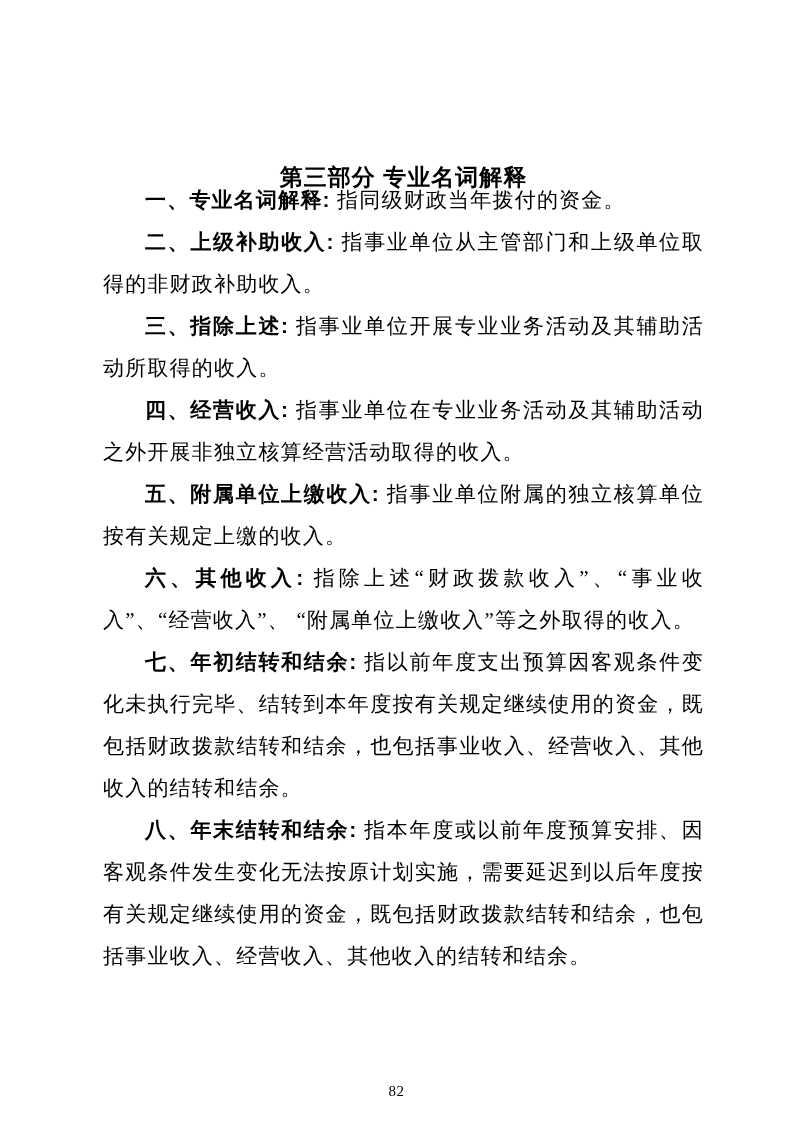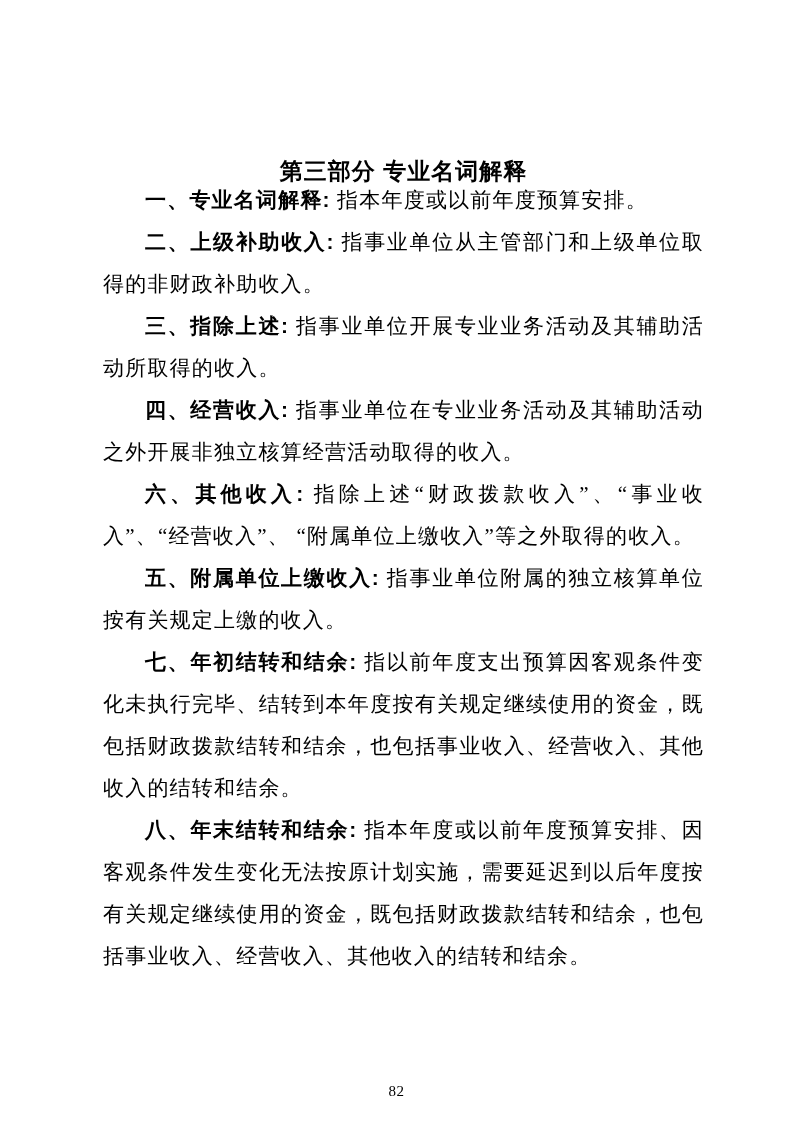--- a/index.html
+++ b/index.html
@@ -12,21 +12,21 @@
     width: 793px;
     height: 1122px;
     margin: 0 auto;
     background: #ffffff;
     color: #000000;
     overflow: hidden;
     font-family: "Liberation Serif", "DejaVu Serif", serif;
   }
   .doc-title {
     position: absolute;
-    top: 158px;
+    top: 164px;
     left: 103px;
     width: 601px;
     margin: 0;
     text-align: center;
     font-family: "Liberation Sans", "DejaVu Sans", sans-serif;
     font-size: 23px;
     line-height: 26px;
     font-weight: bold;
     letter-spacing: 1px;
     white-space: pre;
@@ -67,25 +67,25 @@
   }
 </style>
 </head>
 <body>
 
 <div class="page">
 
   <h1 class="doc-title">第三部分 专业名词解释</h1>
 
   <div class="doc-body">
-    <p class="para"><span class="term">一、专业名词解释:</span><span class="def">指本年度或以前年度预算安排。</span></p>
+    <p class="para"><span class="term">一、专业名词解释:</span><span class="def">指同级财政当年拨付的资金。</span></p>
     <p class="para"><span class="term">二、上级补助收入:</span><span class="def">指事业单位从主管部门和上级单位取得的非财政补助收入。</span></p>
     <p class="para"><span class="term">三、指除上述:</span><span class="def">指事业单位开展专业业务活动及其辅助活动所取得的收入。</span></p>
     <p class="para"><span class="term">四、经营收入:</span><span class="def">指事业单位在专业业务活动及其辅助活动之外开展非独立核算经营活动取得的收入。</span></p>
+    <p class="para"><span class="term">五、附属单位上缴收入:</span><span class="def">指事业单位附属的独立核算单位按有关规定上缴的收入。</span></p>
     <p class="para"><span class="term">六、其他收入:</span><span class="def">指除上述“财政拨款收入”、“事业收入”、“经营收入”、 “附属单位上缴收入”等之外取得的收入。</span></p>
-    <p class="para"><span class="term">五、附属单位上缴收入:</span><span class="def">指事业单位附属的独立核算单位按有关规定上缴的收入。</span></p>
     <p class="para"><span class="term">七、年初结转和结余:</span><span class="def">指以前年度支出预算因客观条件变化未执行完毕、结转到本年度按有关规定继续使用的资金，既包括财政拨款结转和结余，也包括事业收入、经营收入、其他收入的结转和结余。</span></p>
     <p class="para"><span class="term">八、年末结转和结余:</span><span class="def">指本年度或以前年度预算安排、因客观条件发生变化无法按原计划实施，需要延迟到以后年度按有关规定继续使用的资金，既包括财政拨款结转和结余，也包括事业收入、经营收入、其他收入的结转和结余。</span></p>
   </div>
 
   <div class="page-number">82</div>
 
 </div>
 
 </body></html>

